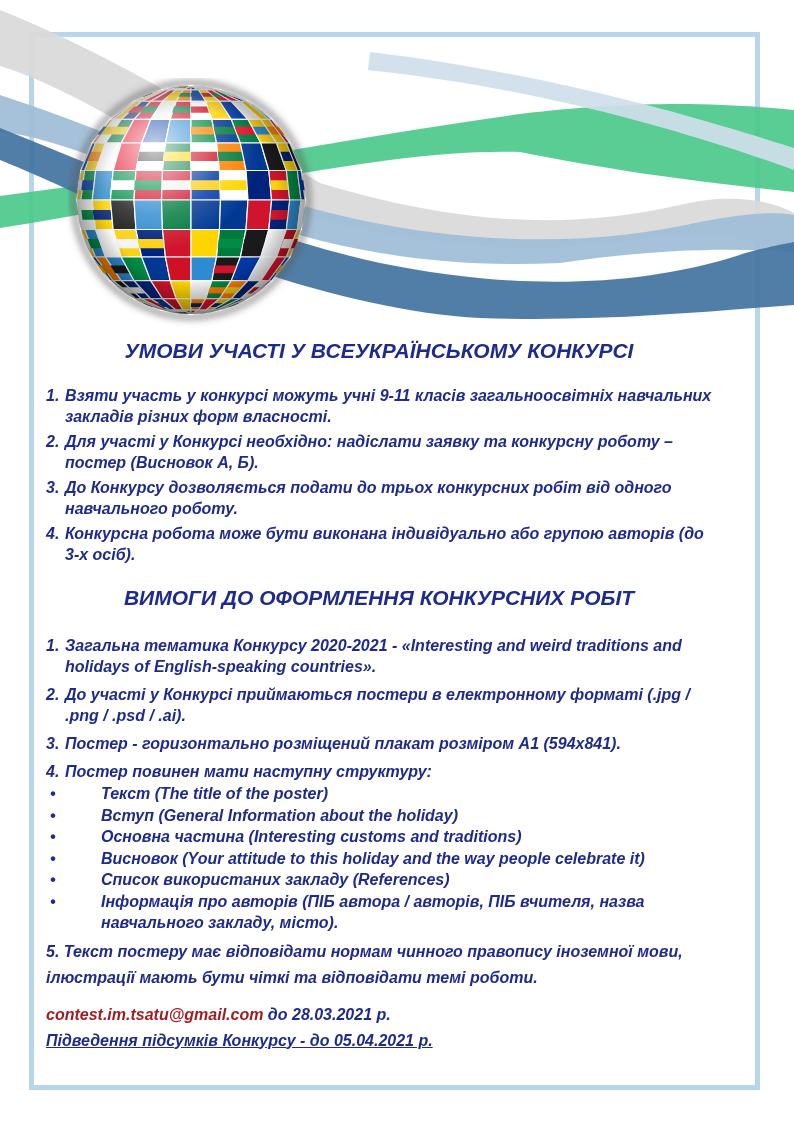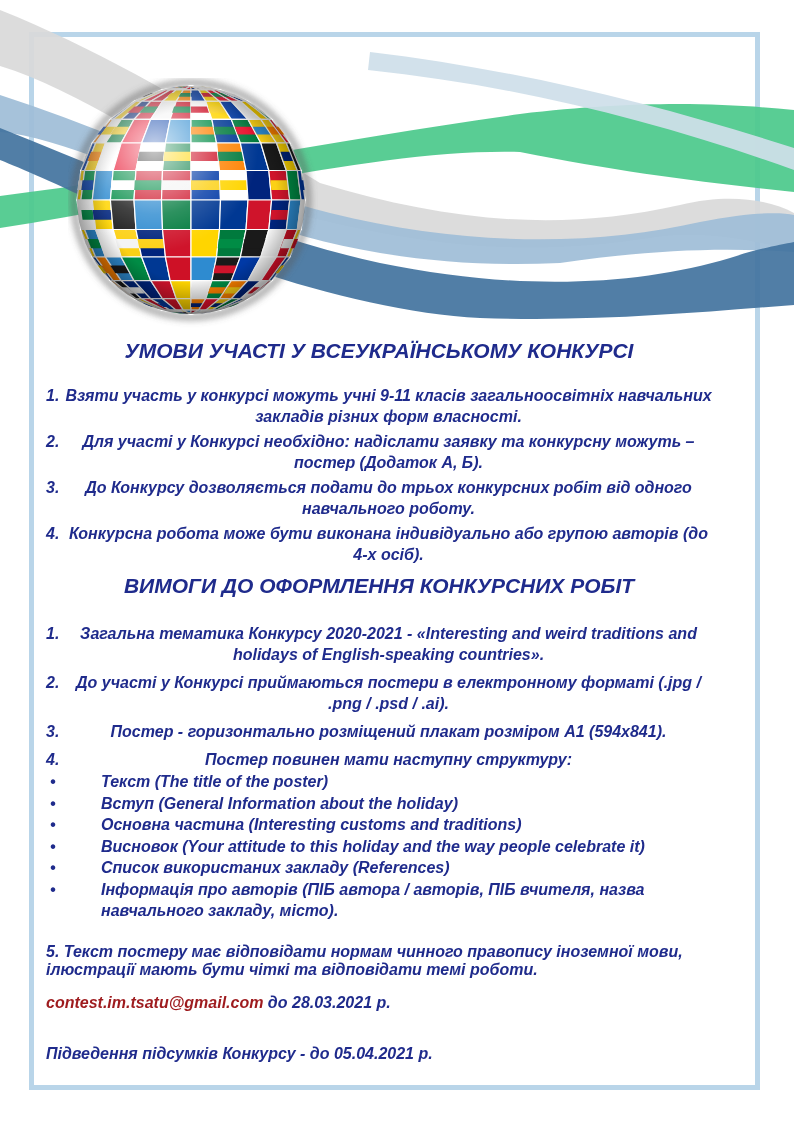--- a/index.html
+++ b/index.html
@@ -48,37 +48,37 @@
   .content{
     position:absolute;left:46px;top:338px;width:666px;
     z-index:4;
   }
   .doc-title{
     font-size:21px;line-height:26px;text-align:center;
     font-weight:700;font-style:italic;
   }
   .section-heading{
     font-size:21px;line-height:26px;text-align:center;
-    margin-top:8px;
+    margin-top:20px;
     font-weight:700;font-style:italic;
   }
   .list-terms{margin-top:21px;font-size:16px;line-height:21px;}
   .list-terms .li{margin-bottom:4px;}
   .list-reqs{margin-top:24px;font-size:16px;line-height:21px;}
   .list-reqs .li{margin-bottom:7px;}
   .li{display:flex;}
   .li .num{flex:0 0 19px;}
-  .li .txt{flex:1;text-align:center;}
+  .li .txt{flex:1;}
   .bullet-row{display:flex;line-height:21.5px;}
   .bullet-row .bullet-glyph{flex:0 0 55px;padding-left:4px;}
   .bullet-row .txt{flex:1;}
-  .li-flat{margin-top:21px;line-height:18px;}
+  .li-flat{margin-top:5px;line-height:26px;}
   .footer-block{margin-top:13px;font-size:16px;line-height:22px;}
   .email{color:var(--email-red);cursor:pointer;text-align:center;}
-  .results-line{margin-top:29px;}
+  .results-line{margin-top:4px;text-decoration:underline;}
 </style>
 </head>
 <body>
 
 <div class="page">
 
   <div class="frame"></div>
 
   <svg class="waves" viewBox="0 0 794 370">
     <path class="wave-gray" d="M0,10 C120,58 230,128 320,183 C450,222 560,232 680,205 C730,193 770,200 794,213
@@ -347,29 +347,29 @@
       <span>УМОВИ УЧАСТІ У ВСЕУКРАЇНСЬКОМУ КОНКУРСІ</span><br>
     </h1>
 
     <div class="list-terms">
       <div class="li">
         <span class="num">1.</span>
         <span class="txt">Взяти участь у конкурсі можуть учні 9-11 класів загальноосвітніх навчальних закладів різних форм власності.</span>
       </div>
       <div class="li">
         <span class="num">2.</span>
-        <span class="txt">Для участі у Конкурсі необхідно: надіслати заявку та конкурсну можуть – постер (Додаток А, Б).</span>
+        <span class="txt">Для участі у Конкурсі необхідно: надіслати заявку та конкурсну роботу – постер (Висновок А, Б).</span>
       </div>
       <div class="li">
         <span class="num">3.</span>
         <span class="txt">До Конкурсу дозволяється подати до трьох конкурсних робіт від одного навчального роботу.</span>
       </div>
       <div class="li">
         <span class="num">4.</span>
-        <span class="txt">Конкурсна робота може бути виконана індивідуально або групою авторів (до 4-х осіб).</span>
+        <span class="txt">Конкурсна робота може бути виконана індивідуально або групою авторів (до 3-х осіб).</span>
       </div>
     </div>
 
     <h2 class="section-heading">ВИМОГИ ДО ОФОРМЛЕННЯ КОНКУРСНИХ РОБІТ</h2>
 
     <div class="list-reqs">
       <div class="li">
         <span class="num">1.</span>
         <span class="txt">Загальна тематика Конкурсу 2020-2021 - «Interesting and weird traditions and holidays of English-speaking countries».</span>
       </div>

